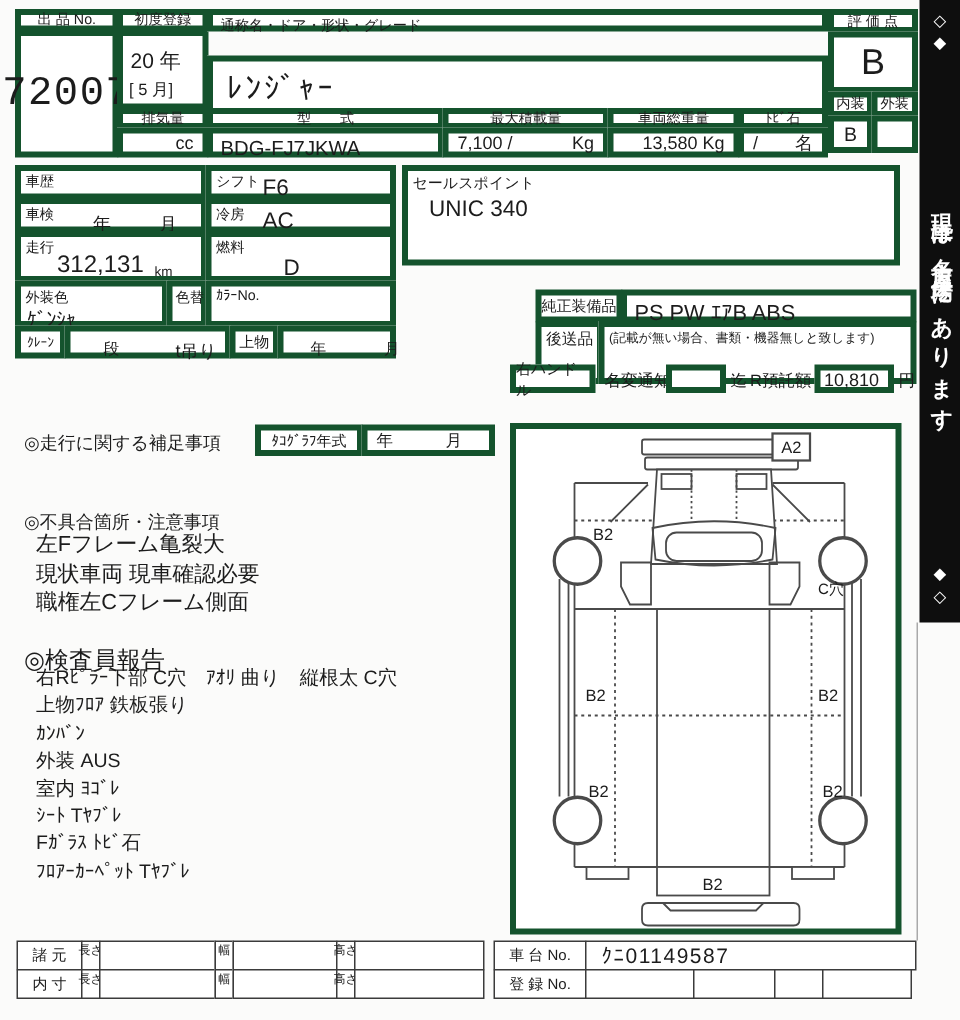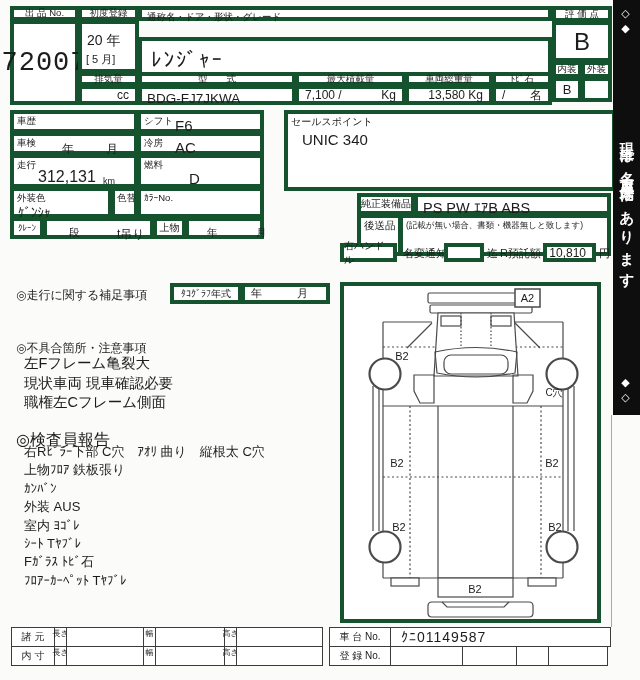--- a/index.html
+++ b/index.html
@@ -127,21 +127,21 @@
 <div class="bx flex" style="left:10px;top:217px;width:34px;height:22px;font-size:9px;">ｸﾚｰﾝ</div>
 <div class="bx" style="left:43px;top:217px;width:111px;height:22px;">
   <span class="txt" style="left:22px;top:5px;font-size:10.5px;">段</span>
   <span class="txt" style="left:70px;top:5px;font-size:12px;">t吊り</span>
 </div>
 <div class="bx flex" style="left:153px;top:217px;width:33px;height:22px;font-size:10px;">上物</div>
 <div class="bx" style="left:185px;top:217px;width:79px;height:22px;">
   <span class="txt" style="left:18px;top:5px;font-size:10.5px;letter-spacing:14px;">年　月</span>
 </div>
 
-<div class="bx" style="left:284px;top:110px;width:332px;height:81px;">
+<div class="bx" style="left:268px;top:110px;width:332px;height:67px;">
   <span class="corner" style="font-size:10px;">セールスポイント</span>
   <span class="txt" style="left:14px;top:17px;font-size:15px;">UNIC 340</span>
 </div>
 
 <div class="bx flex" style="left:357px;top:193px;width:58px;height:22px;font-size:10px;">純正装備品</div>
 <div class="bx" style="left:414px;top:193px;width:197px;height:22px;">
   <span class="txt" style="left:5px;top:3px;font-size:14.5px;">PS PW ｴｱB ABS</span>
 </div>
 <div class="bx" style="left:357px;top:214px;width:45px;height:42px;">
   <span class="corner" style="font-size:10.5px;">後送品</span>

